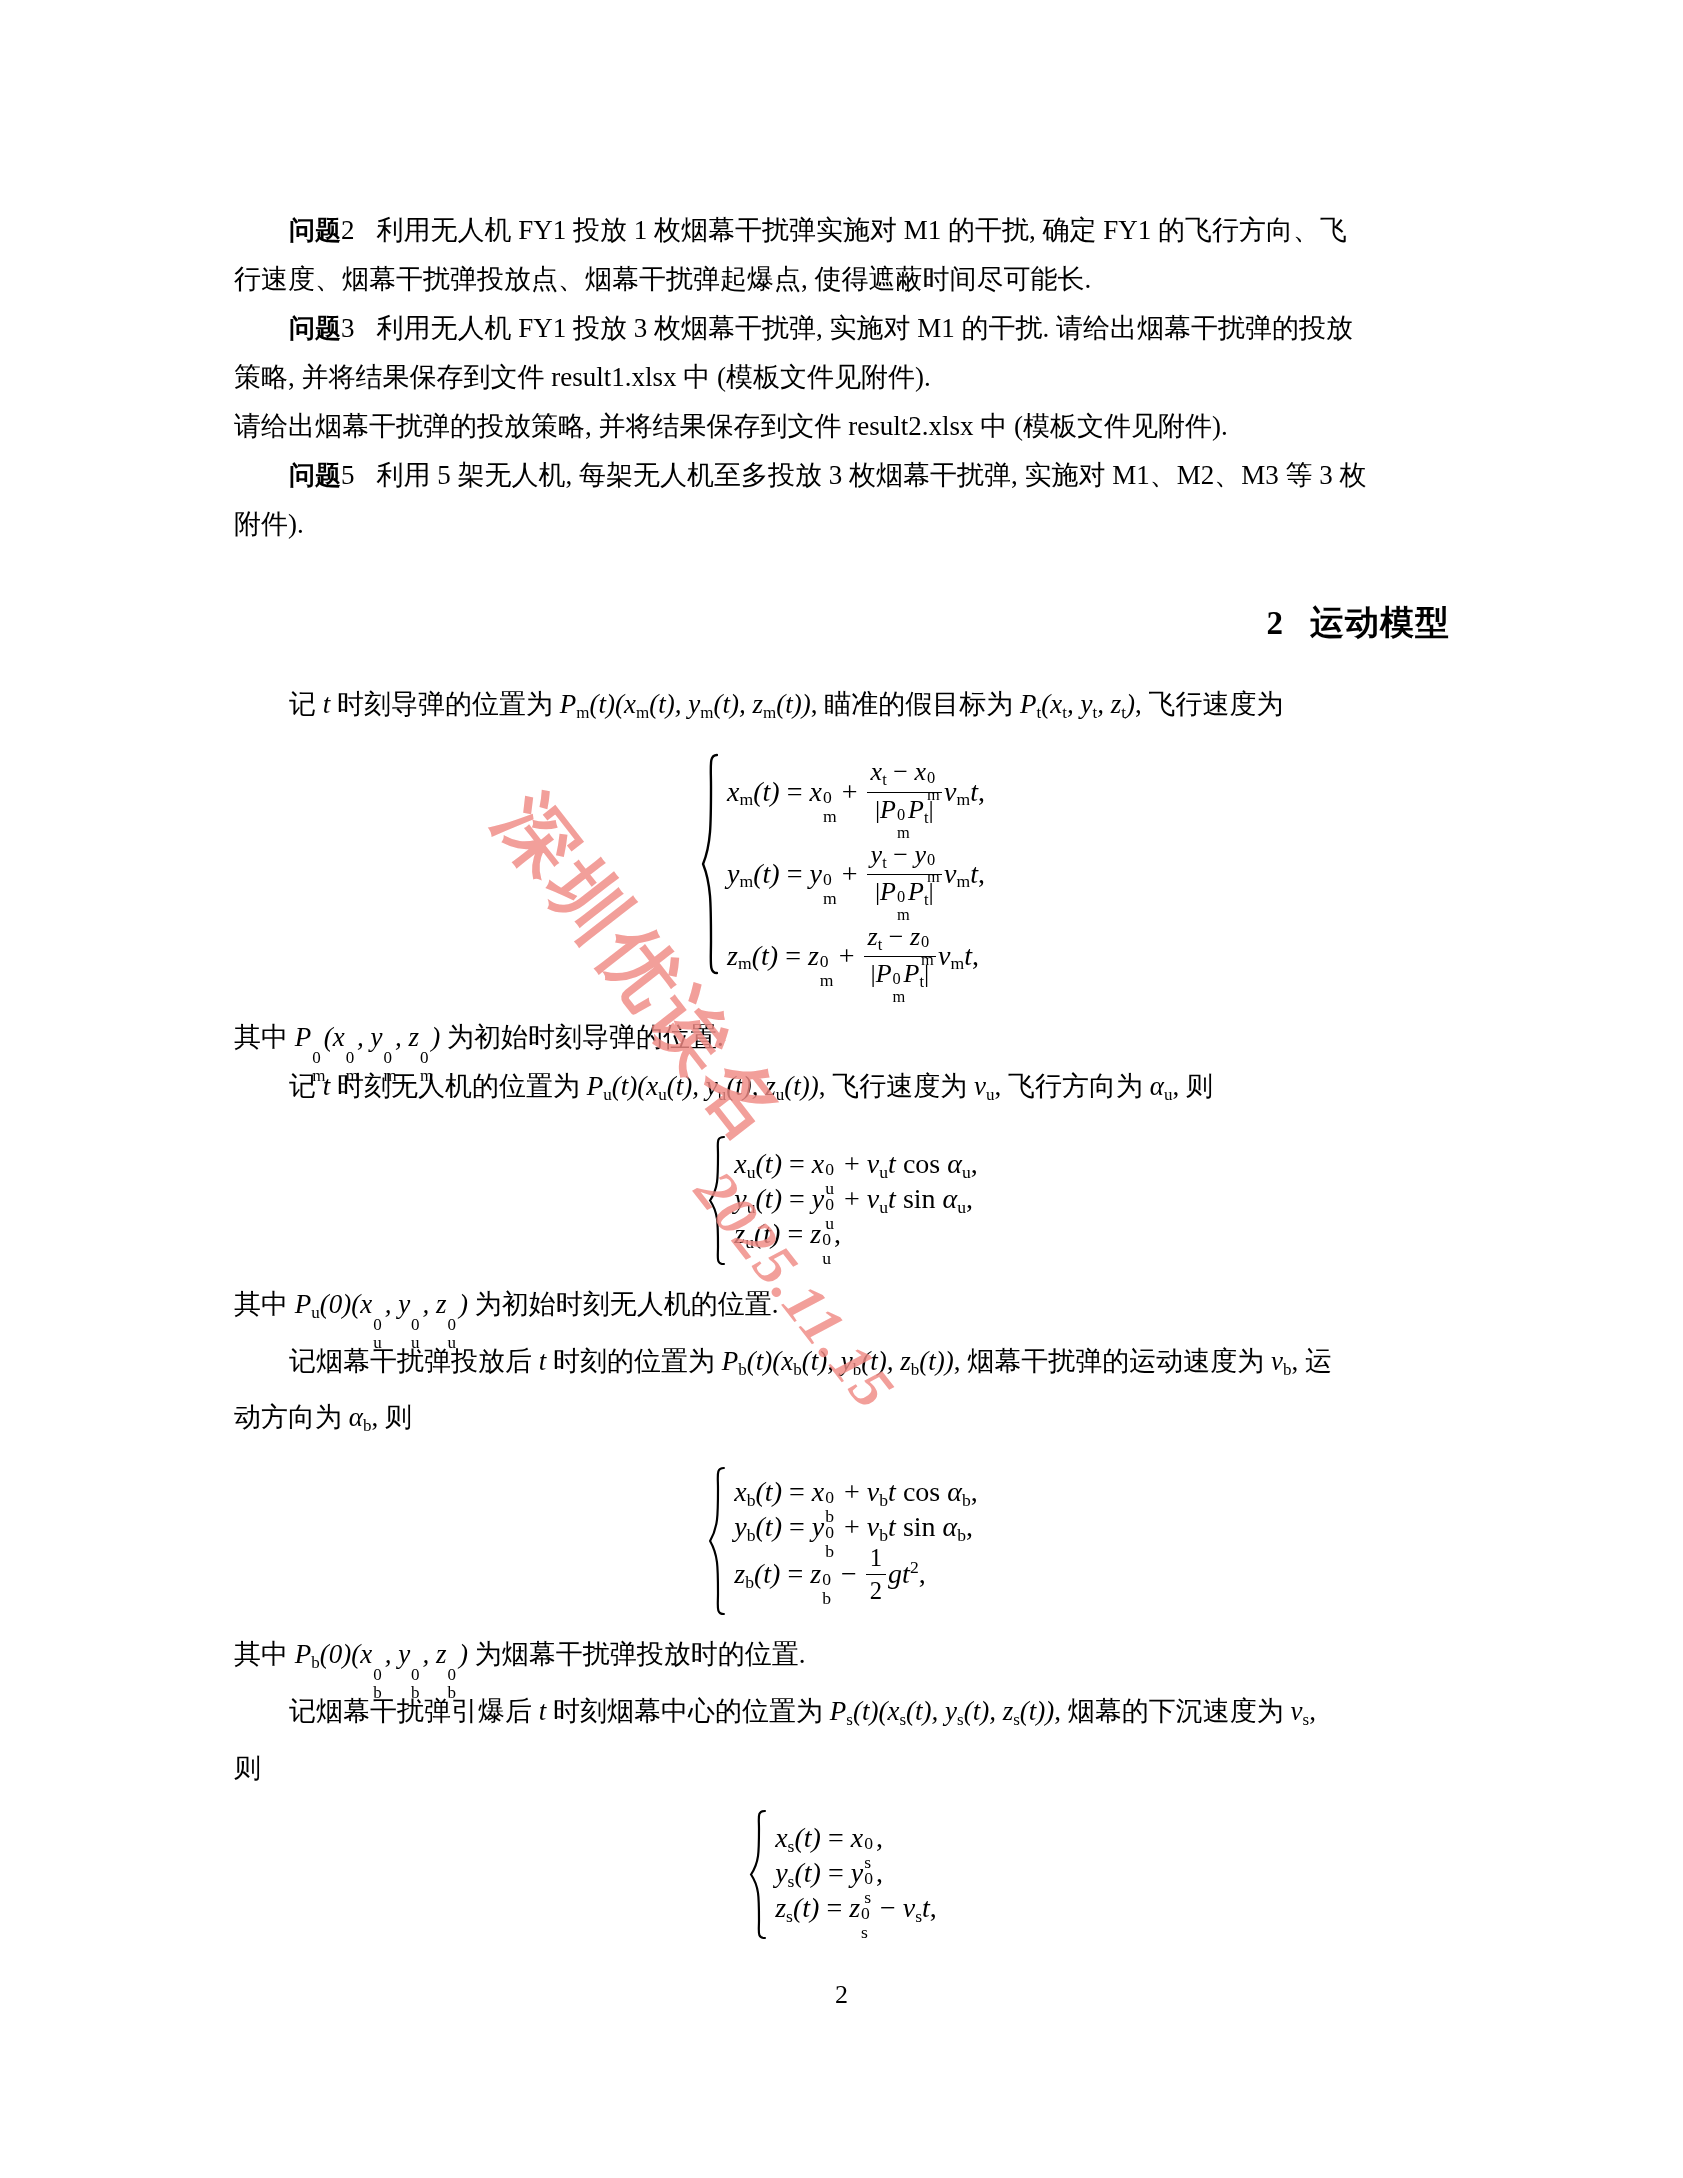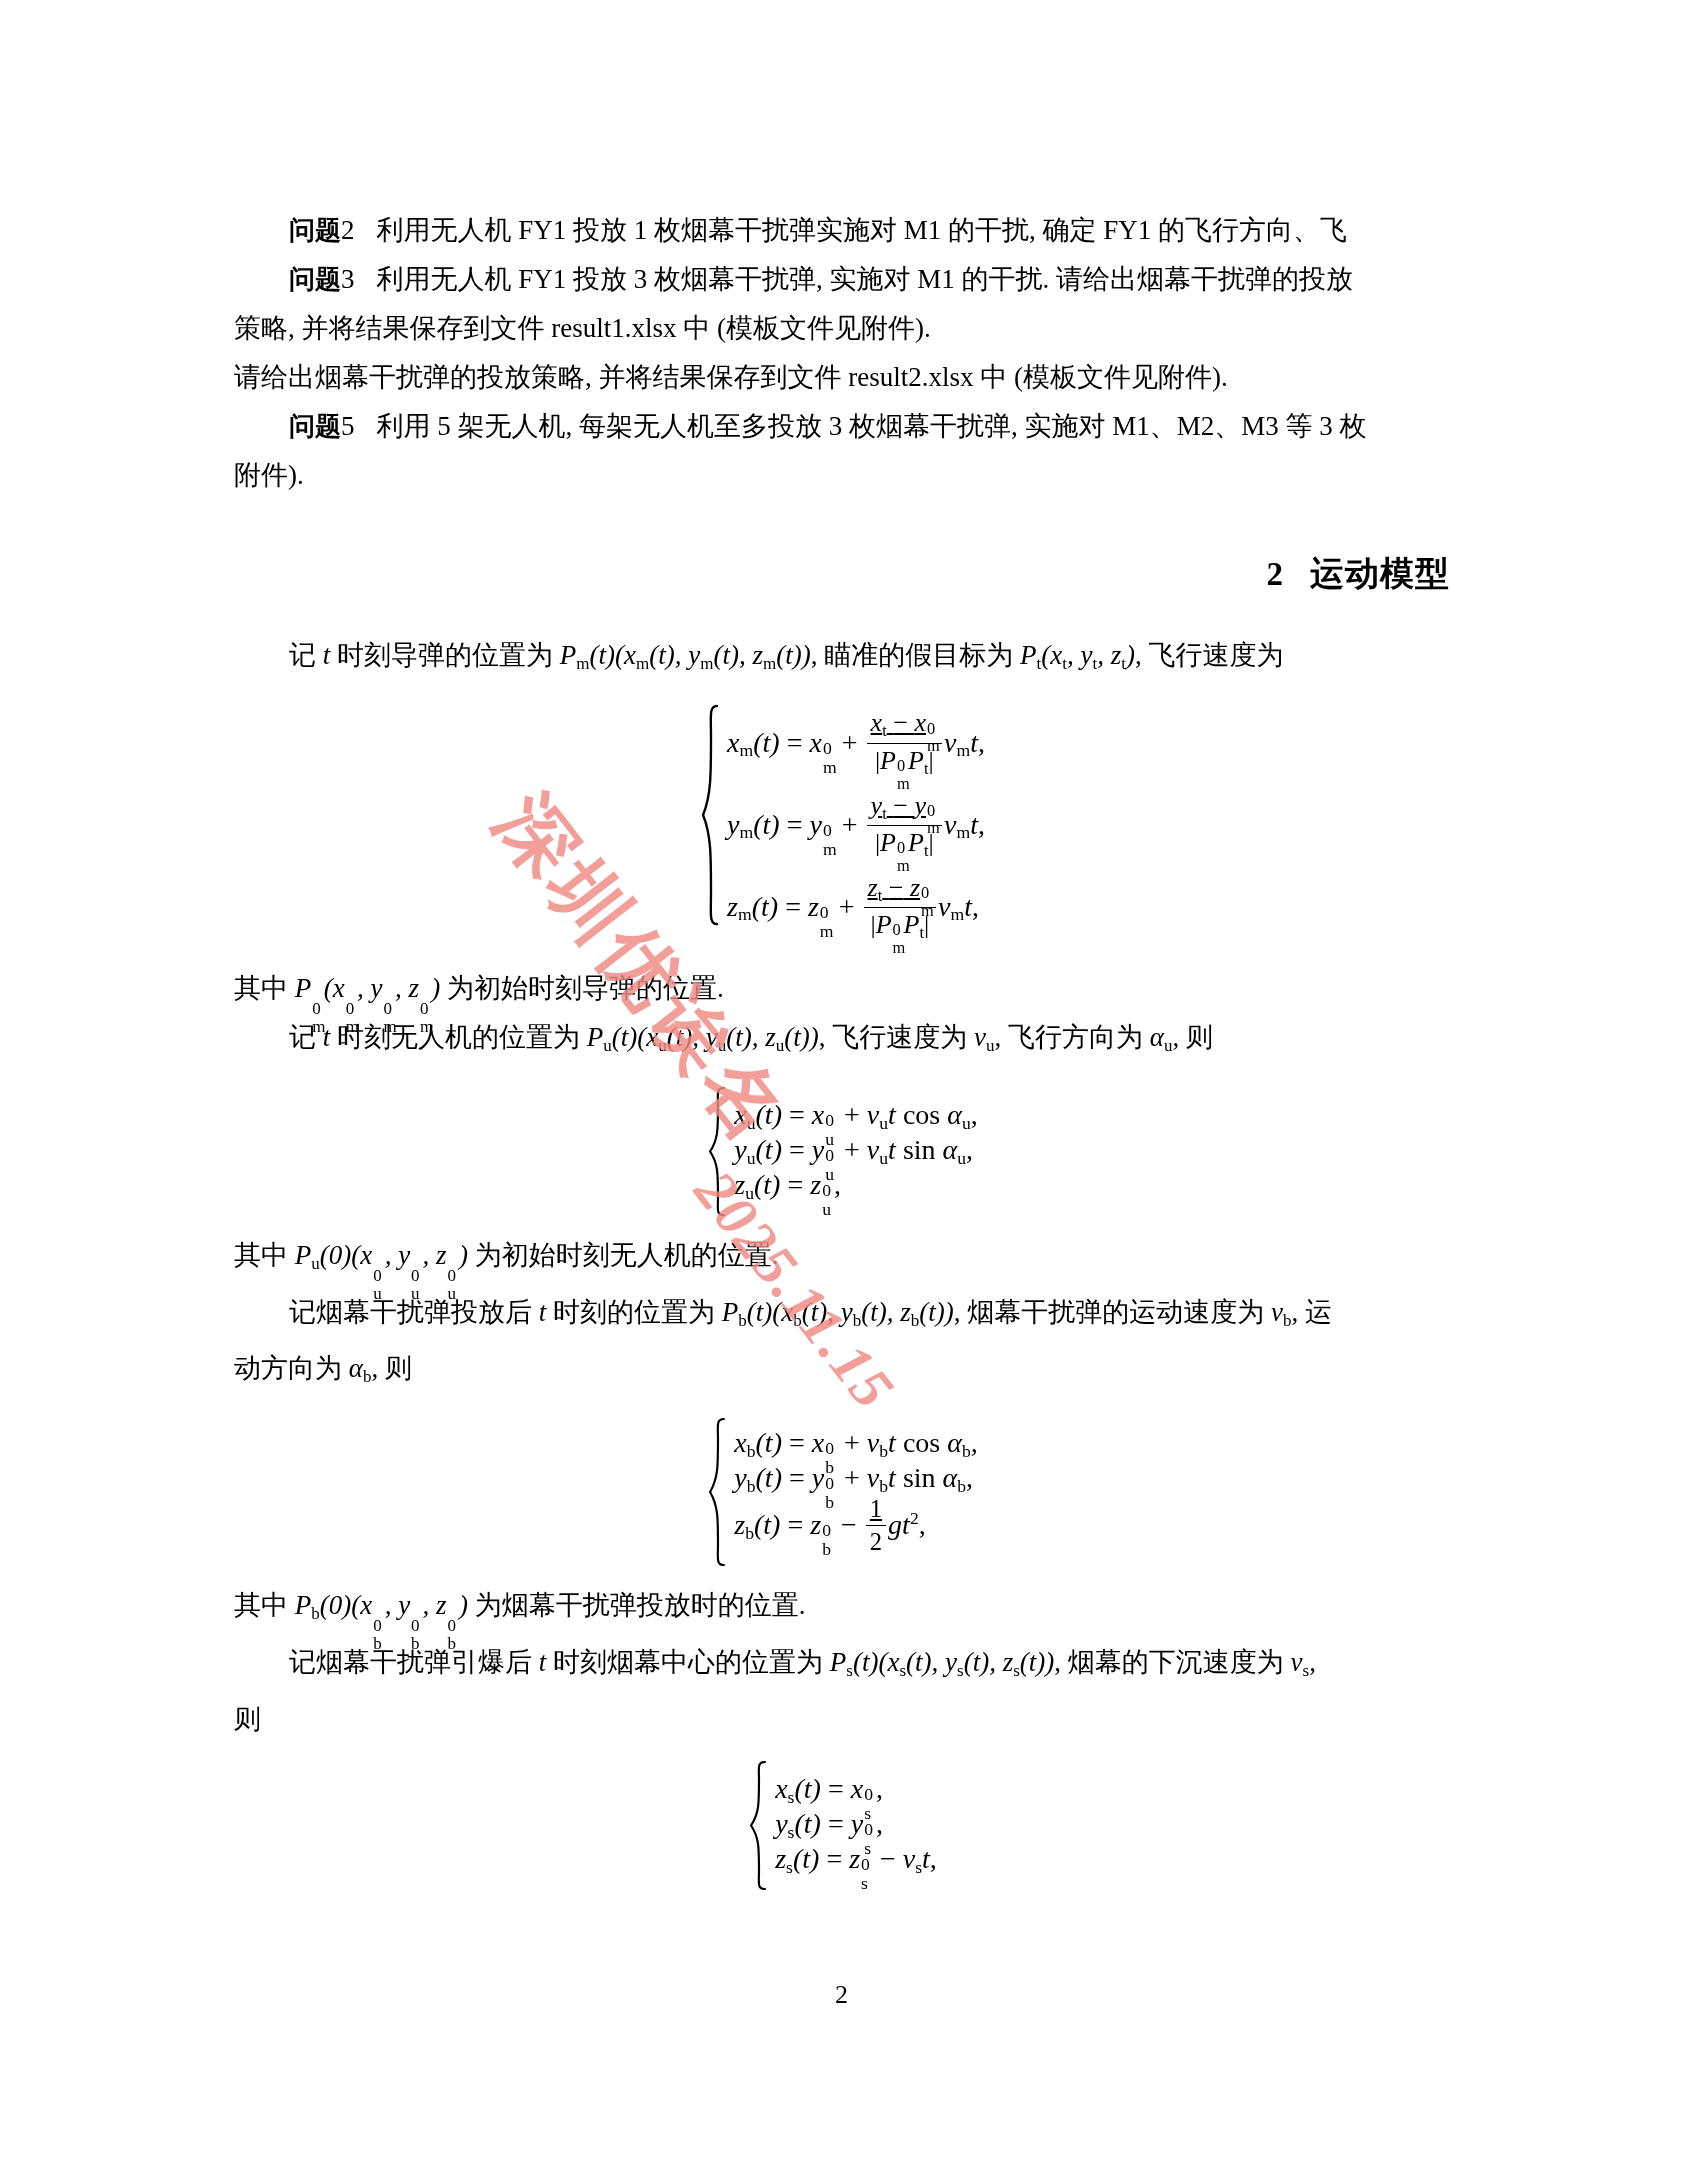--- a/index.html
+++ b/index.html
@@ -130,21 +130,20 @@
     text-align: center;
     position: relative;
     top: -0.05em;
     margin: 0 2px;
   }
   .frac .num {
     display: block;
     padding: 0 4px 2px 4px;
     border-bottom: 1.4px solid #000;
     font-size: 0.93em;
-    text-decoration: underline;
   }
   .frac .den {
     display: block;
     padding: 2px 4px 0 4px;
     font-size: 0.93em;
   }
   .frac.small .num, .frac.small .den { font-size: 0.88em; }
 
   .absbar { font-style: normal; }
 
@@ -194,20 +193,23 @@
 </style>
 </head>
 <body>
 
 <div id="page">
 
   <div id="content">
 
     <p class="para">
       <span class="qlabel">问题</span><span class="qnum">2</span><span class="gap-after-label"></span><span>利用无人机 FY1 投放 1 枚烟幕干扰弹实施对 M1 的干扰, 确定 FY1 的飞行方向、飞</span>
+    </p>
+    <p class="para noindent">
+      <span>行速度、烟幕干扰弹投放点、烟幕干扰弹起爆点, 使得遮蔽时间尽可能长.</span>
     </p>
 
     <p class="para">
       <span class="qlabel">问题</span><span class="qnum">3</span><span class="gap-after-label"></span><span>利用无人机 FY1 投放 3 枚烟幕干扰弹, 实施对 M1 的干扰. 请给出烟幕干扰弹的投放</span>
     </p>
     <p class="para noindent">
       <span>策略, 并将结果保存到文件 result1.xlsx 中 (模板文件见附件).</span>
     </p>
 
     <p class="para noindent">

